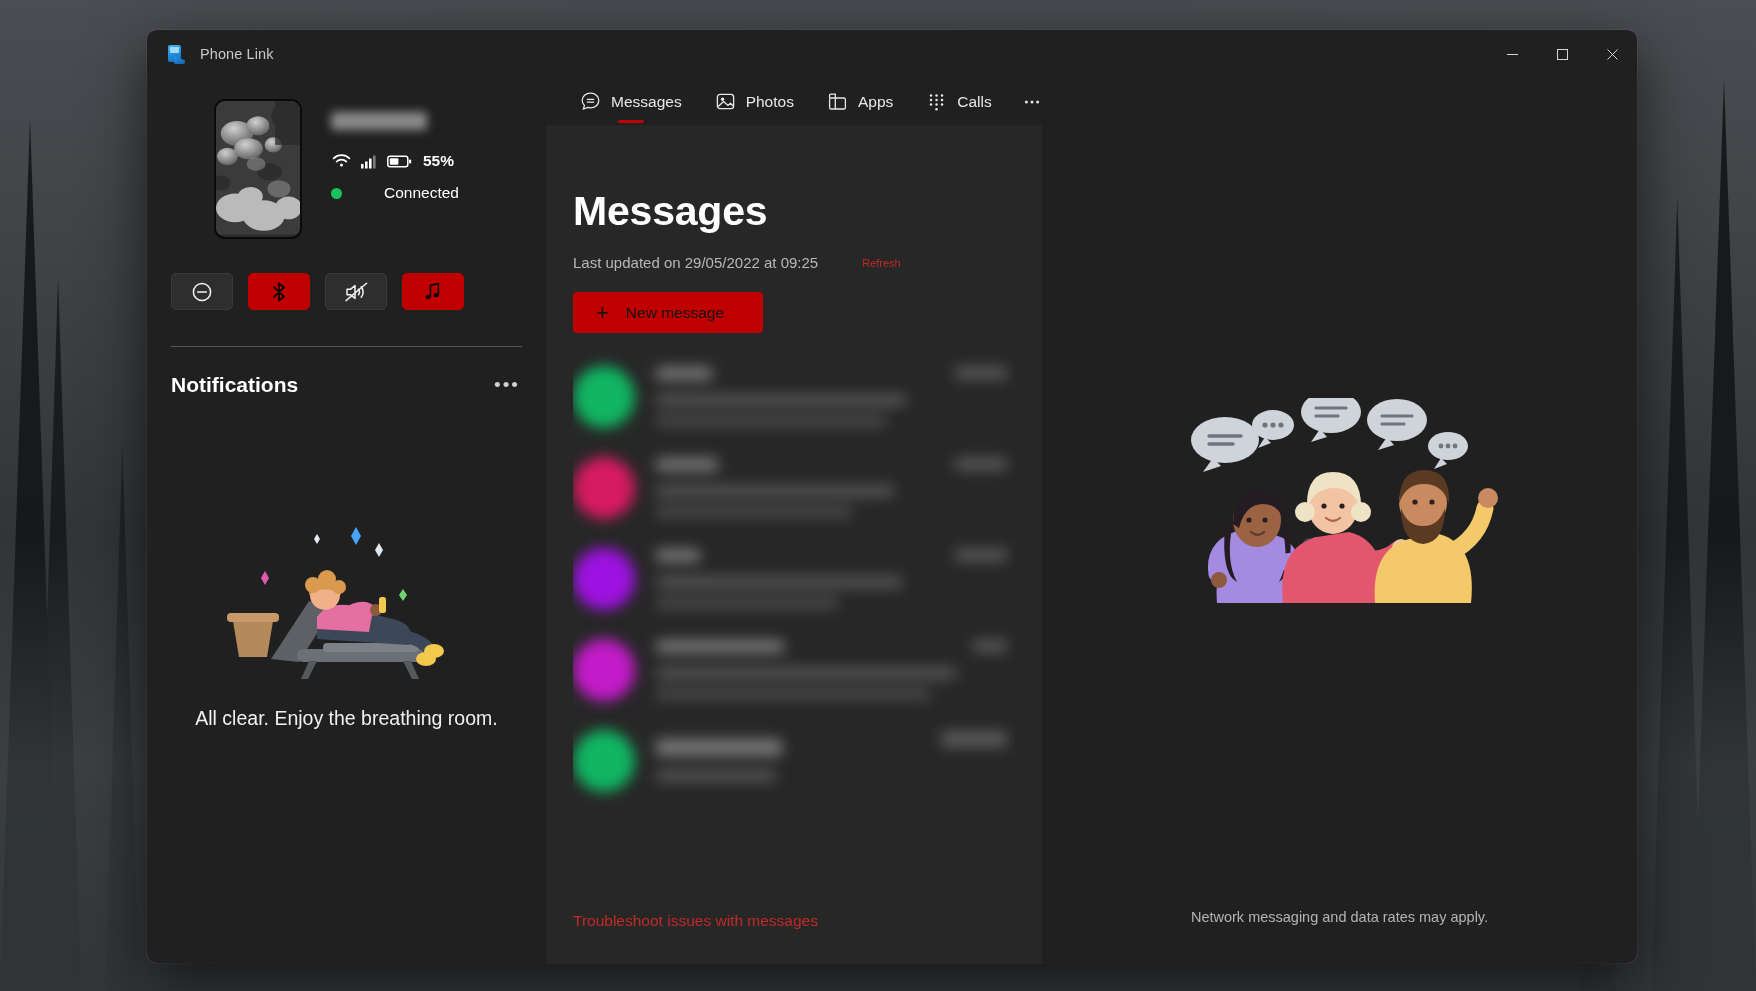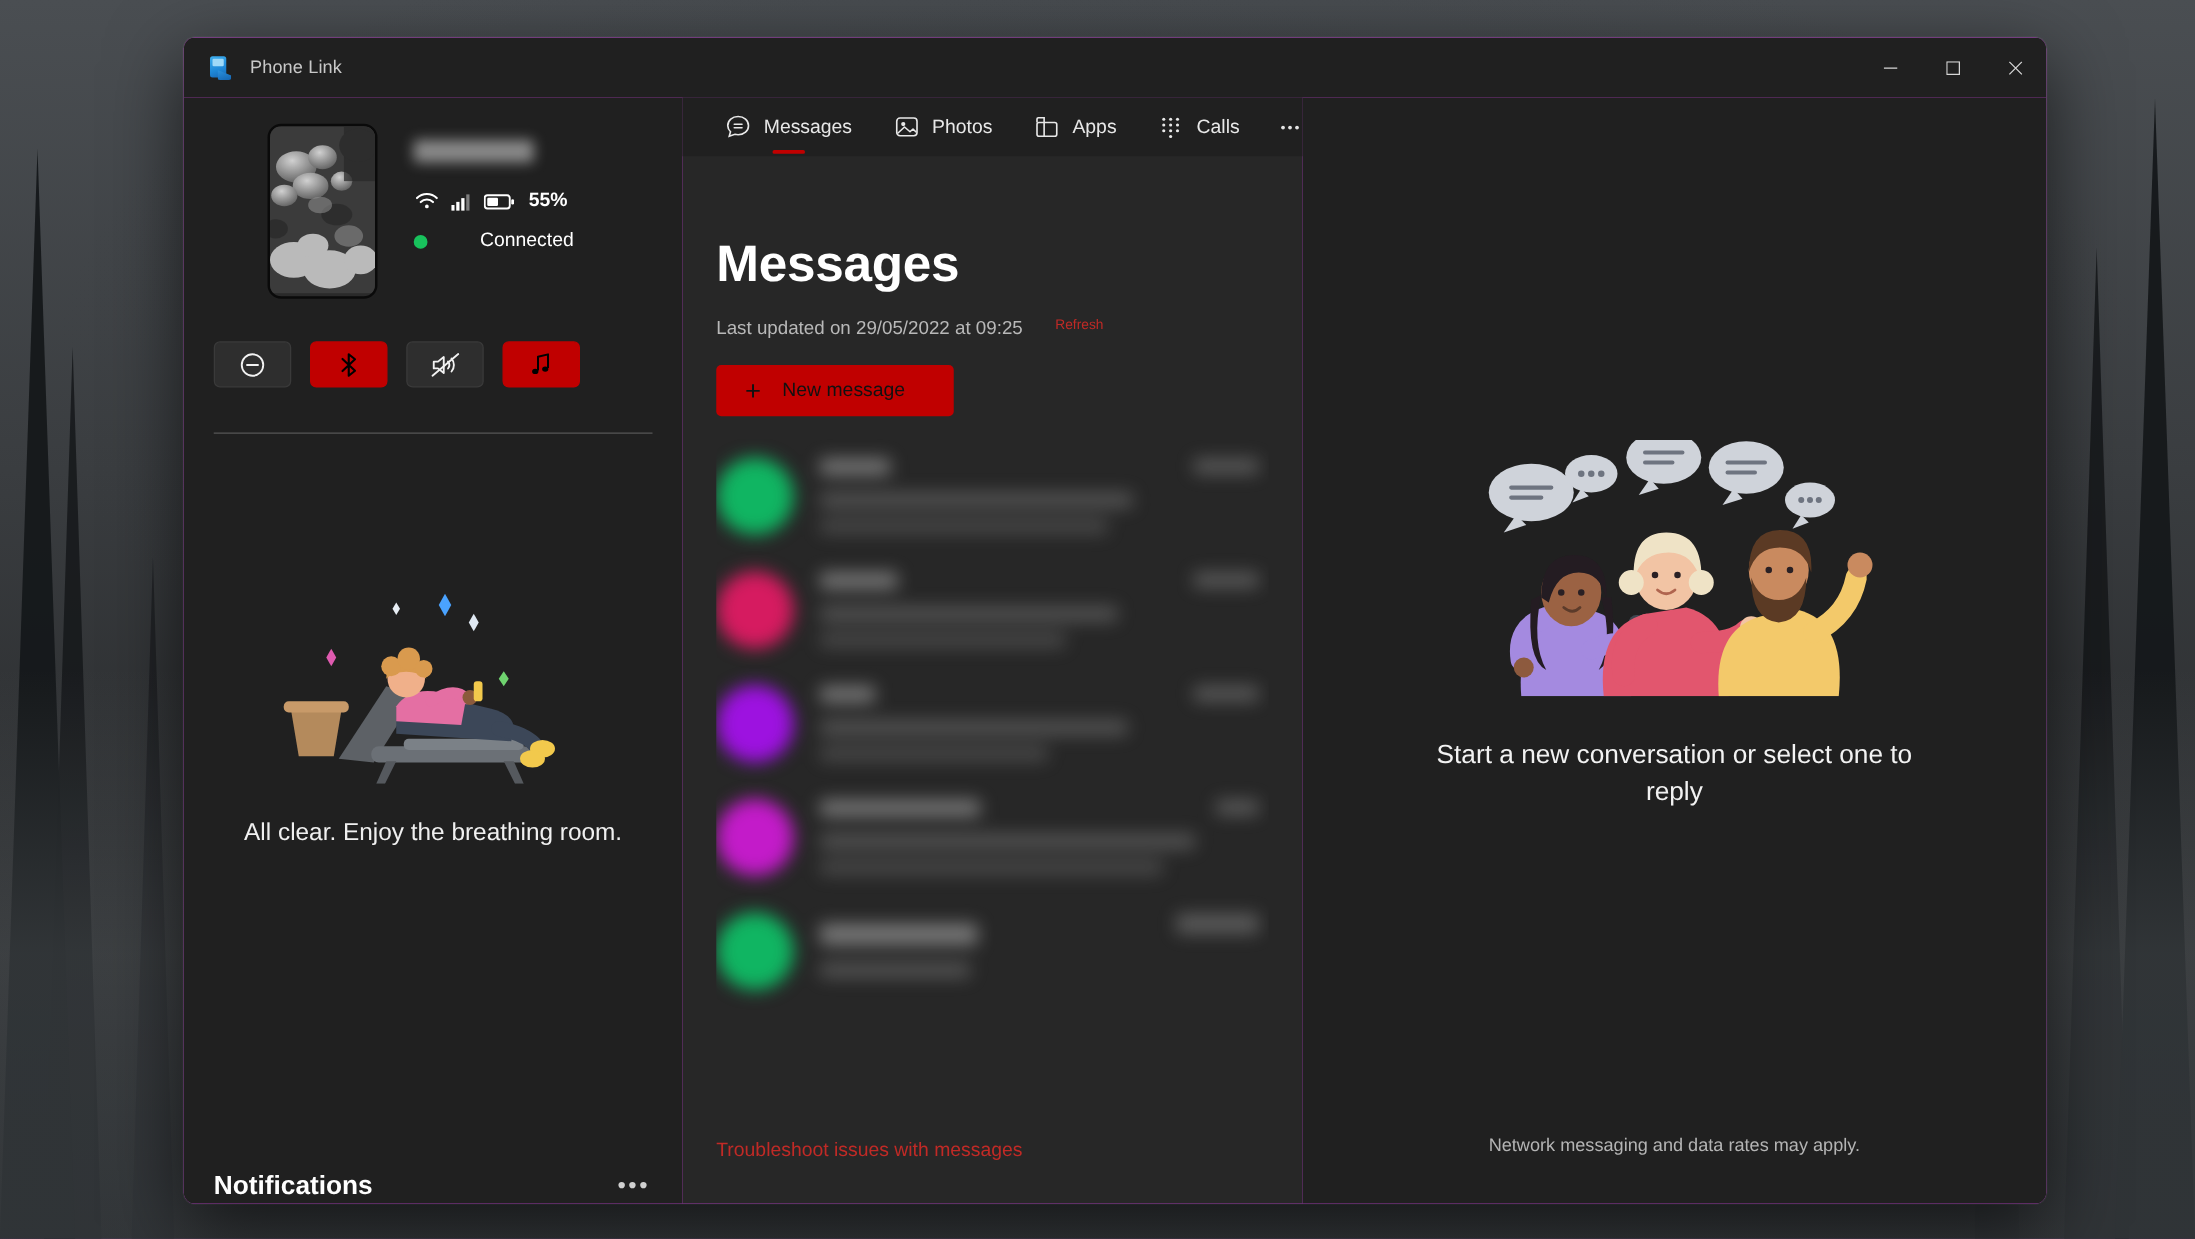--- a/index.html
+++ b/index.html
@@ -192,21 +192,21 @@
   #messages-pane {
     flex: 1; min-height: 0;
     display: flex; flex-direction: column;
     padding: 0 27px;
     position: relative;
   }
   #messages-title {
     font-size: 41px; font-weight: 600; color: #fff;
     margin-top: 63px; letter-spacing: -.2px;
   }
-  #updated-row { display: flex; align-items: flex-start; gap: 26px; margin-top: 19px; }
+  #updated-row { display: flex; align-items: center; gap: 44px; margin-top: 19px; }
   #updated-text { font-size: 15px; color: #b8b8b8; }
   #refresh-link { font-size: 11px; color: #c12a26; cursor: pointer; }
 
   #new-message-btn {
     margin-top: 21px;
     width: 190px; height: 41px;
     background: #c00000;
     border: none; border-radius: 4px;
     display: flex; align-items: center; gap: 17px;
     padding-left: 23px;
@@ -413,20 +413,25 @@
           <svg width="20" height="22" viewBox="0 0 20 22">
             <path d="M7.4 15.4V4.4l8-1.9v10.8" fill="none" stroke="currentColor" stroke-width="1.6" stroke-linejoin="round"></path>
             <ellipse cx="5.2" cy="16.1" rx="2.5" ry="2.1" fill="currentColor"></ellipse>
             <ellipse cx="13.2" cy="14.2" rx="2.5" ry="2.1" fill="currentColor"></ellipse>
           </svg>
         </div>
       </div>
 
       <div id="left-divider"></div>
 
+      <div id="notif-header">
+        <span id="notif-title">Notifications</span>
+        <span id="notif-more">•••</span>
+      </div>
+
       <div id="notif-empty">
         <svg width="268" height="170" viewBox="0 0 268 170">
 
           <path d="M143 18 l5 9 -5 9 -5 -9z" fill="#4aa3ff"></path>
           <path d="M166 34 l4 7 -4 7 -4 -7z" fill="#dfe8f2"></path>
           <path d="M52 62 l4 7 -4 7 -4 -7z" fill="#e05bb0"></path>
           <path d="M190 80 l4 6 -4 6 -4 -6z" fill="#6fd36f"></path>
           <path d="M104 25 l3 5 -3 5 -3 -5z" fill="#e8eef5"></path>
 
           <path d="M20 112 h40 l-6 36 h-28z" fill="#b48a5c"></path>
@@ -449,25 +454,20 @@
           <path d="M96 86 a16 16 0 0 1 32 0 a20 14 0 0 0 -32 0z" fill="#d99a4e"></path>
           <circle cx="100" cy="76" r="8" fill="#d99a4e"></circle>
           <circle cx="114" cy="70" r="9" fill="#d99a4e"></circle>
           <circle cx="126" cy="78" r="7" fill="#d99a4e"></circle>
 
           <path d="M186 126 q22 4 30 14" fill="none" stroke="#3c4758" stroke-width="12" stroke-linecap="round"></path>
           <ellipse cx="221" cy="142" rx="10" ry="7" fill="#f2c94c"></ellipse>
           <ellipse cx="213" cy="150" rx="10" ry="7" fill="#f2c94c"></ellipse>
         </svg>
         <div class="caption">All clear. Enjoy the breathing room.</div>
-      </div>
-
-      <div id="notif-header">
-        <span id="notif-title">Notifications</span>
-        <span id="notif-more">•••</span>
       </div>
     </div>
 
     <div id="center-panel">
 
       <div id="tabbar">
         <div class="tab active">
           <svg width="21" height="21" viewBox="0 0 21 21">
             <path d="M10.5 2.2c4.7 0 8.3 3.2 8.3 7.3 0 4.1-3.6 7.3-8.3 7.3a10 10 0 0 1-2.6-.35L3.4 18l1-3.6A7 7 0 0 1 2.2 9.5c0-4.1 3.6-7.3 8.3-7.3z" fill="none" stroke="currentColor" stroke-width="1.3"></path>
             <path d="M7.4 8.4h6.2M7.4 11.2h6.2" stroke="currentColor" stroke-width="1.3" stroke-linecap="round"></path>
@@ -668,19 +668,18 @@
           <path d="M234 106 q0 -34 25 -34 q27 0 25 34 q-6 -20 -25 -20 q-19 0 -25 20z" fill="#5b3a24"></path>
           <path d="M236 110 q0 34 22 36 q22 -2 22 -36 q-6 18 -22 18 q-16 0 -22 -18z" fill="#5b3a24"></path>
           <g fill="#2a2024">
               <circle cx="250" cy="104" r="2.6"></circle>
               <circle cx="267" cy="104" r="2.6"></circle>
             </g>
 
           <path d="M286 154 q28 -14 34 -44" fill="none" stroke="#f3c96a" stroke-width="17" stroke-linecap="round"></path>
           <circle cx="323" cy="100" r="10" fill="#c98a5f"></circle>
         </svg>
-        <div id="right-caption">Start a new conversation or select one to reply</div>
       </div>
       <div id="right-footnote">Network messaging and data rates may apply.</div>
     </div>
 
   </div>
 </div>
 
 </body></html>

